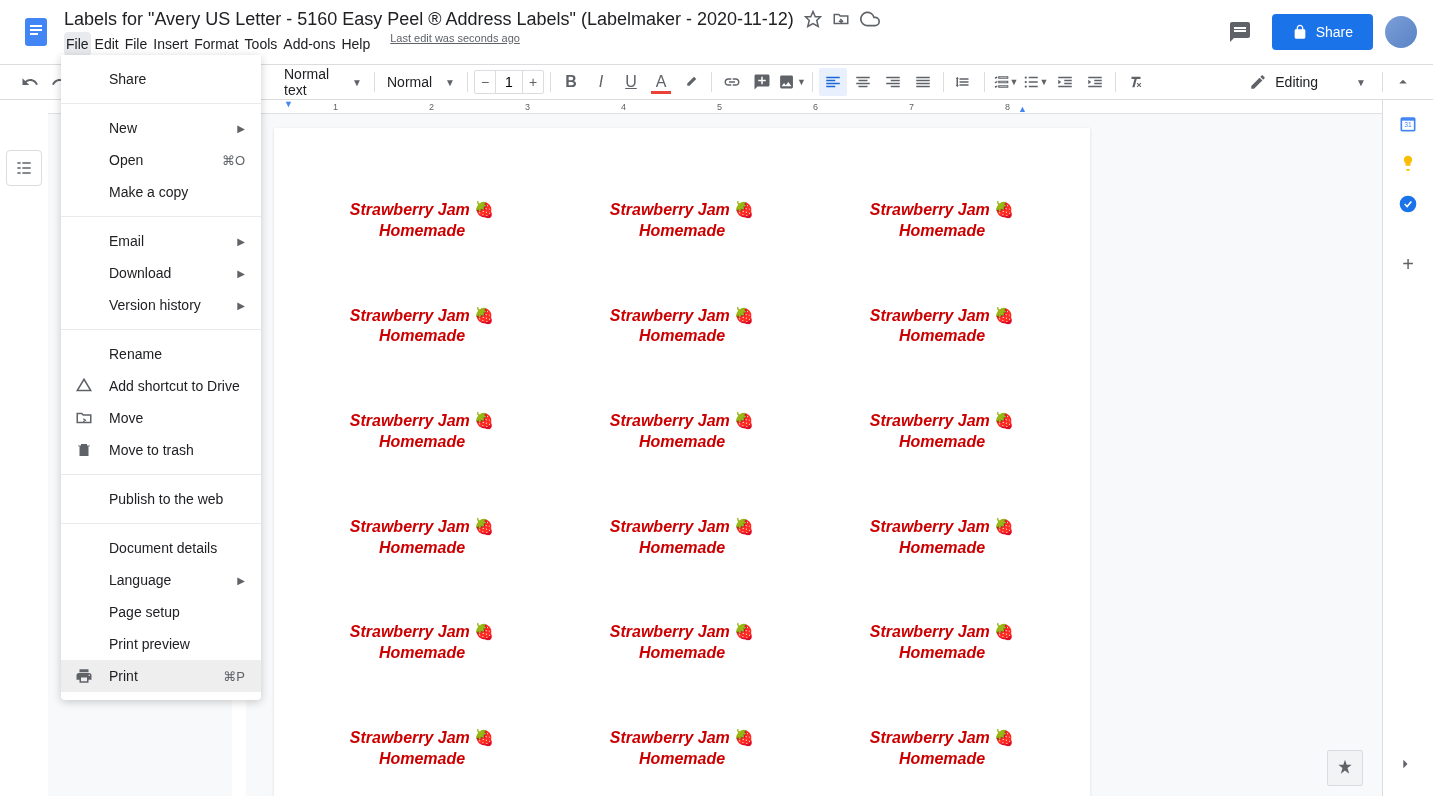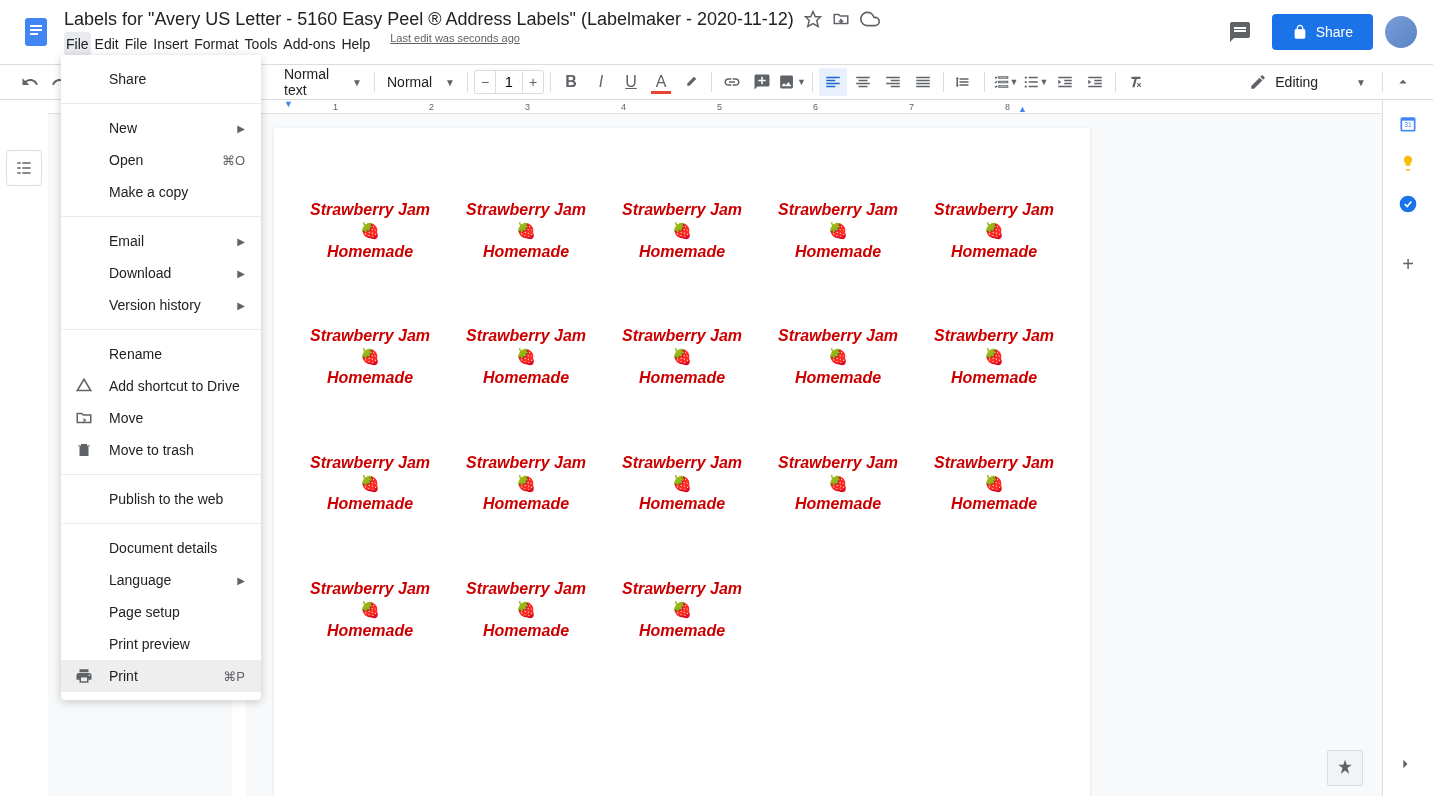--- a/index.html
+++ b/index.html
@@ -39,21 +39,21 @@
     .workspace { display: flex; height: calc(796px - 64px - 36px); }
     .left-gutter { width: 48px; display: flex; flex-direction: column; align-items: center; padding-top: 50px; }
     .outline-btn { width: 36px; height: 36px; display: flex; align-items: center; justify-content: center; cursor: pointer; color: #5f6368; border: 1px solid #dadce0; border-radius: 4px; }
     .editor { flex: 1; background: #f8f9fa; position: relative; overflow: hidden; }
     .ruler-h { height: 14px; background: #fff; position: relative; font-size: 9px; color: #5f6368; border-bottom: 1px solid #e0e0e0; }
     .ruler-v { position: absolute; left: -42px; top: 14px; bottom: 0; width: 14px; background: #fff; font-size: 9px; color: #5f6368; }
     .ruler-tick { position: absolute; }
     .page-container { padding: 14px 0 0 226px; position: relative; }
     .ruler-v { left: 184px; }
     .page { width: 816px; min-height: 900px; background: #fff; box-shadow: 0 1px 3px rgba(0,0,0,0.12); padding: 72px 28px; position: relative; }
-    .labels-grid { display: grid; grid-template-columns: repeat(5, 1fr); gap: 64px 20px; }
+    .labels-grid { display: grid; grid-template-columns: repeat(3, 1fr); gap: 64px 20px; }
     .label-cell { text-align: center; font-family: 'Brush Script MT', cursive; font-style: italic; font-weight: bold; color: #cc0000; font-size: 16px; line-height: 1.3; }
     .label-cell .strawberry { font-style: normal; }
     
     .right-panel { width: 51px; background: #fff; border-left: 1px solid #dadce0; display: flex; flex-direction: column; align-items: center; padding-top: 14px; gap: 20px; }
     .rp-icon { width: 20px; height: 20px; cursor: pointer; display: flex; align-items: center; justify-content: center; }
     .rp-add { margin-top: 20px; color: #5f6368; font-size: 20px; }
     .rp-collapse { position: absolute; bottom: 18px; right: 18px; color: #5f6368; cursor: pointer; }
     
     .file-menu { position: absolute; left: 61px; top: 55px; width: 200px; background: #fff; box-shadow: 0 2px 10px rgba(0,0,0,0.2); border-radius: 0 0 4px 4px; z-index: 1000; padding: 8px 0; }
     .fm-item { padding: 8px 16px 8px 48px; font-size: 14px; color: #202124; cursor: pointer; position: relative; display: flex; align-items: center; justify-content: space-between; }

